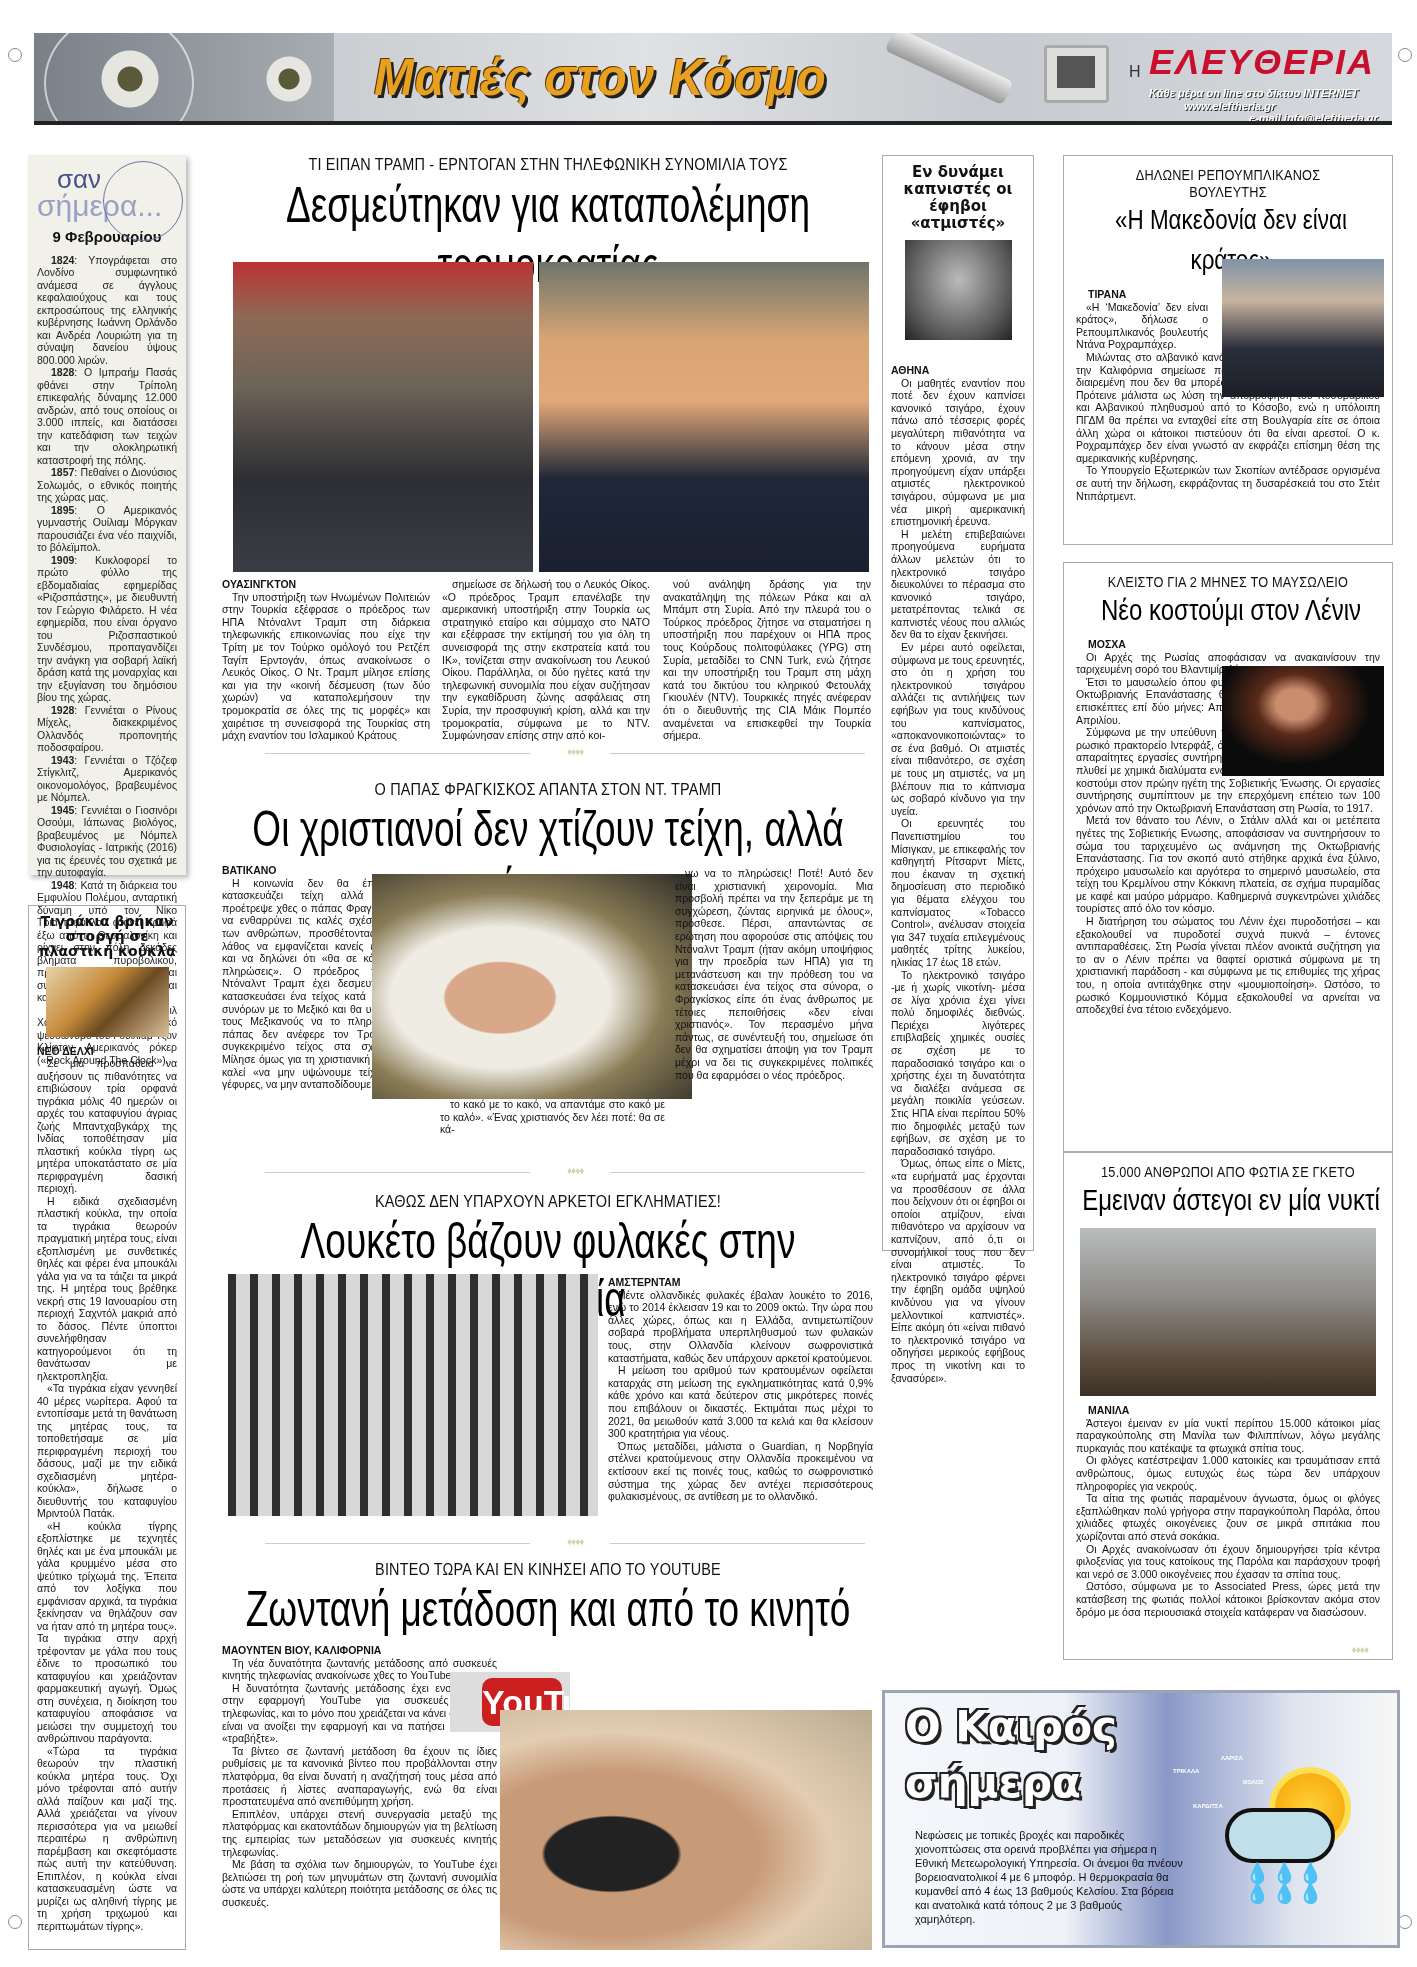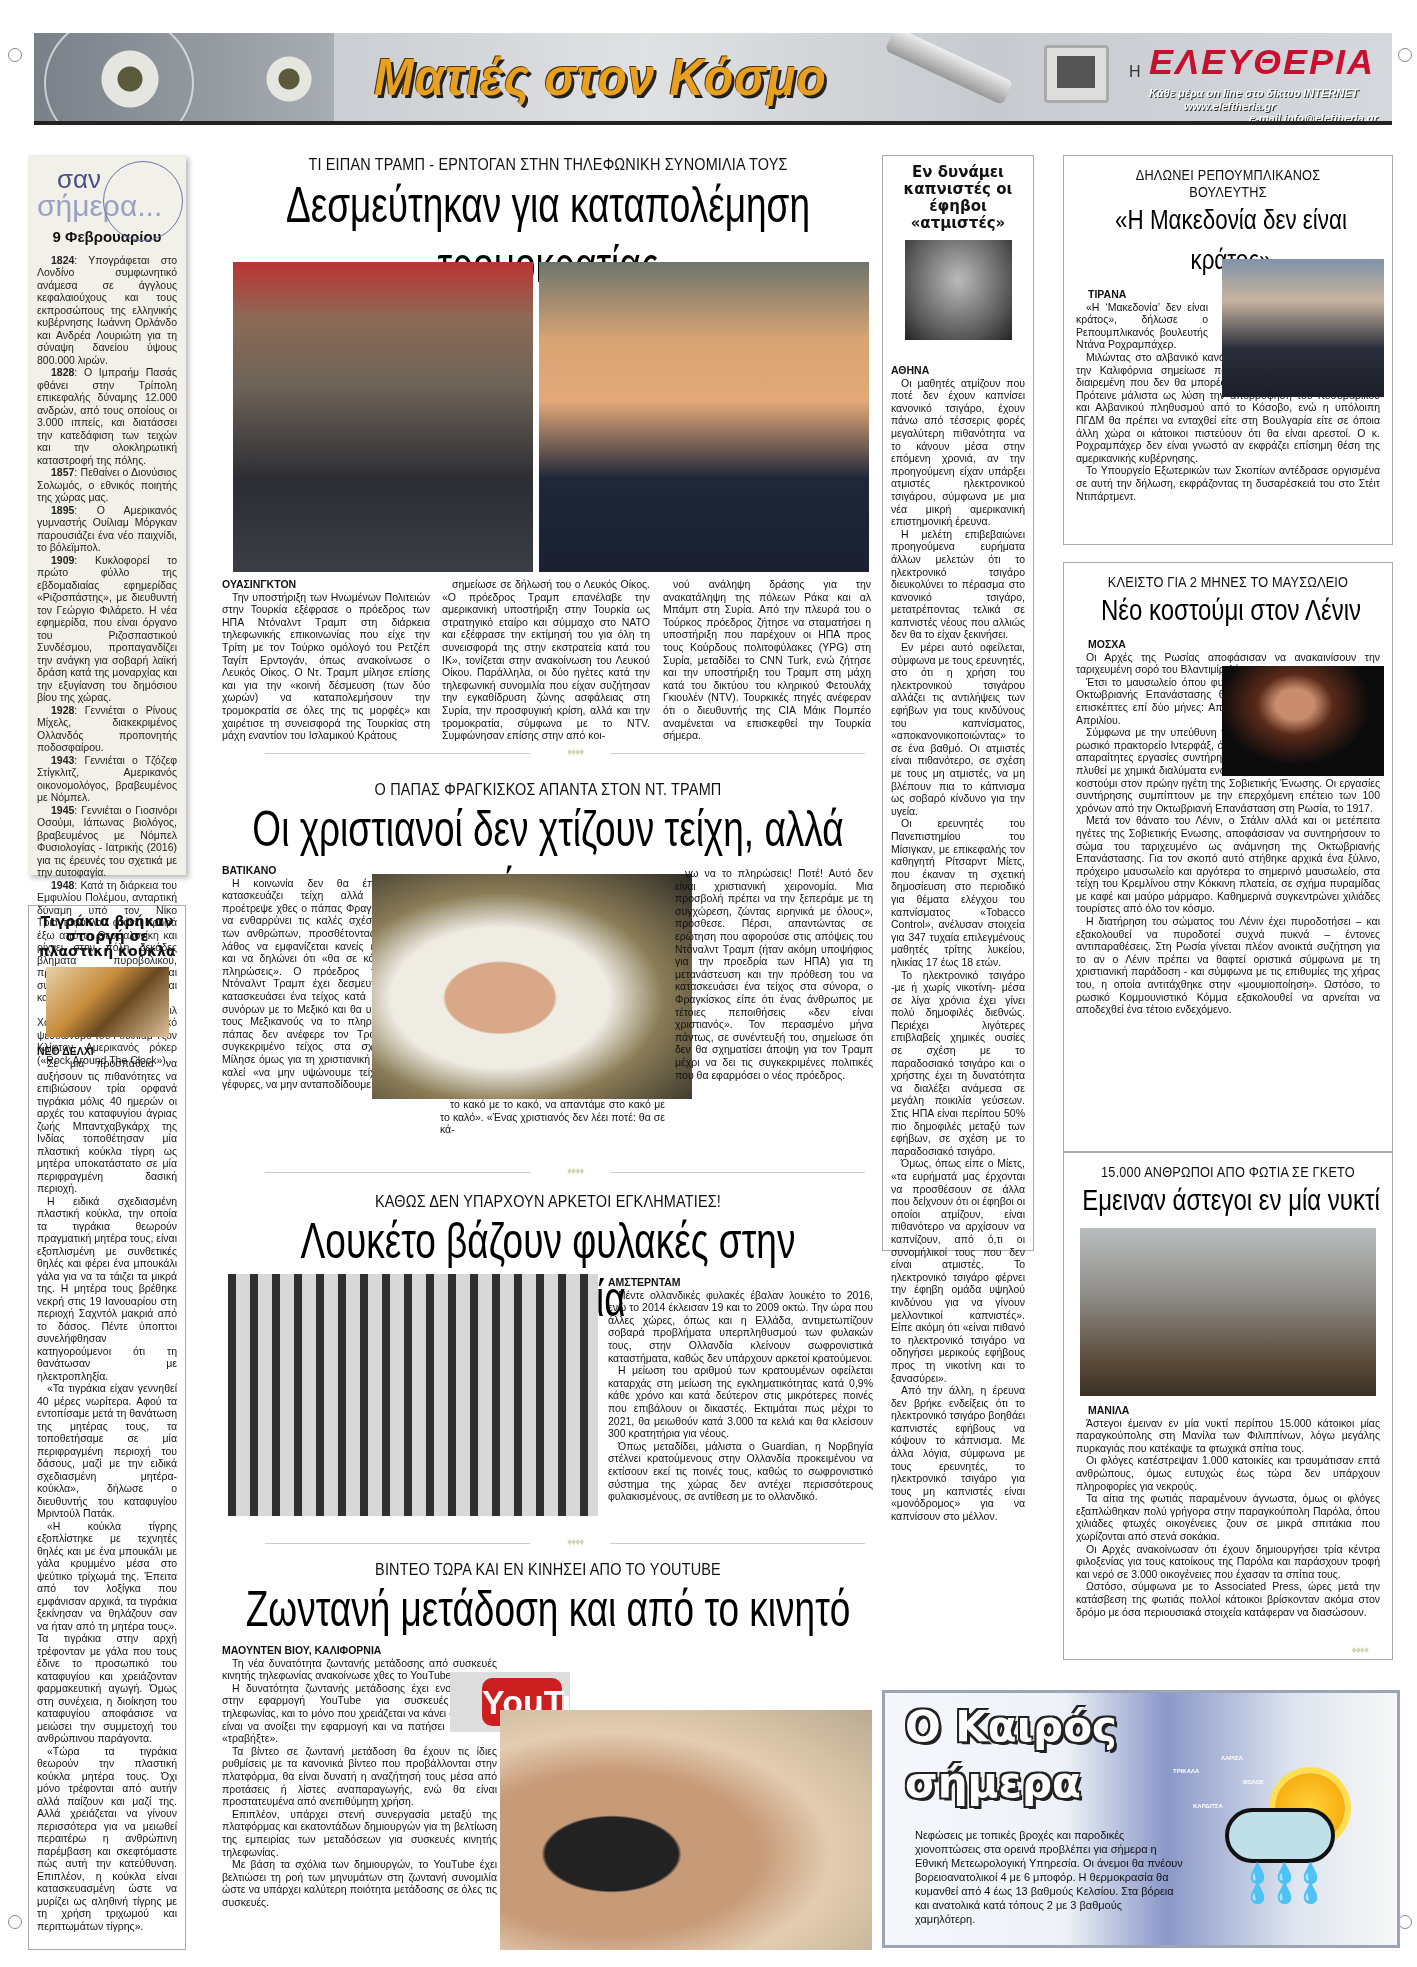--- a/index.html
+++ b/index.html
@@ -164,27 +164,26 @@
 <div class="photo" style="left:450px;top:1672px;width:120px;height:60px;background:#ddd;overflow:hidden">
   <span style="position:absolute;left:32px;top:6px;width:80px;height:48px;background:#cc1f1f;border-radius:10px;color:#fff;font-weight:bold;font-size:34px;line-height:48px;text-align:center">YouTube</span>
 </div>
 <div class="photo" style="left:500px;top:1710px;width:372px;height:240px;background:radial-gradient(ellipse at 30% 60%,#222 0 18%,#c79a78 19% 40%,#e3cdb2 60%,#b9ab90 100%)"></div>
 
 <div class="abs box" style="left:882px;top:155px;width:152px;height:1096px;padding:8px">
   <div style="font-size:15px;font-weight:900;text-align:center;line-height:17px;font-family:'DejaVu Sans',sans-serif">Εν δυνάμει καπνιστές οι έφηβοι «ατμιστές»</div>
   <div style="margin:8px auto;width:107px;height:100px;background:radial-gradient(ellipse at 50% 40%,#bbb,#555 70%,#222)"></div>
   <div class="body" style="margin-top:24px">
     <div class="dateline">ΑΘΗΝΑ</div>
-    <p>Οι μαθητές ατμίζουν που ποτέ δεν έχουν καπνίσει κανονικό τσιγάρο, έχουν πάνω από τέσσερις φορές μεγαλύτερη πιθανότητα να το κάνουν μέσα στην επόμενη χρονιά, αν την προηγούμενη είχαν υπάρξει ατμιστές ηλεκτρονικού τσιγάρου, σύμφωνα με μια νέα μικρή αμερικανική επιστημονική έρευνα.</p>
+    <p>Οι μαθητές εναντίον που ποτέ δεν έχουν καπνίσει κανονικό τσιγάρο, έχουν πάνω από τέσσερις φορές μεγαλύτερη πιθανότητα να το κάνουν μέσα στην επόμενη χρονιά, αν την προηγούμενη είχαν υπάρξει ατμιστές ηλεκτρονικού τσιγάρου, σύμφωνα με μια νέα μικρή αμερικανική επιστημονική έρευνα.</p>
     <p>Η μελέτη επιβεβαιώνει προηγούμενα ευρήματα άλλων μελετών ότι το ηλεκτρονικό τσιγάρο διευκολύνει το πέρασμα στο κανονικό τσιγάρο, μετατρέποντας τελικά σε καπνιστές νέους που αλλιώς δεν θα το είχαν ξεκινήσει.</p>
     <p>Εν μέρει αυτό οφείλεται, σύμφωνα με τους ερευνητές, στο ότι η χρήση του ηλεκτρονικού τσιγάρου αλλάζει τις αντιλήψεις των εφήβων για τους κινδύνους του καπνίσματος, «αποκανονικοποιώντας» το σε ένα βαθμό. Οι ατμιστές είναι πιθανότερο, σε σχέση με τους μη ατμιστές, να μη βλέπουν πια το κάπνισμα ως σοβαρό κίνδυνο για την υγεία.</p>
     <p>Οι ερευνητές του Πανεπιστημίου του Μίσιγκαν, με επικεφαλής τον καθηγητή Ρίτσαρντ Μίετς, που έκαναν τη σχετική δημοσίευση στο περιοδικό για θέματα ελέγχου του καπνίσματος «Tobacco Control», ανέλυσαν στοιχεία για 347 τυχαία επιλεγμένους μαθητές τρίτης λυκείου, ηλικίας 17 έως 18 ετών.</p>
     <p>Το ηλεκτρονικό τσιγάρο -με ή χωρίς νικοτίνη- μέσα σε λίγα χρόνια έχει γίνει πολύ δημοφιλές διεθνώς. Περιέχει λιγότερες επιβλαβείς χημικές ουσίες σε σχέση με το παραδοσιακό τσιγάρο και ο χρήστης έχει τη δυνατότητα να διαλέξει ανάμεσα σε μεγάλη ποικιλία γεύσεων. Στις ΗΠΑ είναι περίπου 50% πιο δημοφιλές μεταξύ των εφήβων, σε σχέση με το παραδοσιακό τσιγάρο.</p>
     <p>Όμως, όπως είπε ο Μίετς, «τα ευρήματά μας έρχονται να προσθέσουν σε άλλα που δείχνουν ότι οι έφηβοι οι οποίοι ατμίζουν, είναι πιθανότερο να αρχίσουν να καπνίζουν, από ό,τι οι συνομήλικοί τους που δεν είναι ατμιστές. Το ηλεκτρονικό τσιγάρο φέρνει την έφηβη ομάδα υψηλού κινδύνου για να γίνουν μελλοντικοί καπνιστές». Είπε ακόμη ότι «είναι πιθανό το ηλεκτρονικό τσιγάρο να οδηγήσει μερικούς εφήβους προς τη νικοτίνη και το ξανασύρει».</p>
-    <p>Από την άλλη, η έρευνα δεν βρήκε ενδείξεις ότι το ηλεκτρονικό τσιγάρο βοηθάει καπνιστές εφήβους να κόψουν το κάπνισμα. Με άλλα λόγια, σύμφωνα με τους ερευνητές, το ηλεκτρονικό τσιγάρο για τους μη καπνιστές είναι «μονόδρομος» για να καπνίσουν στο μέλλον.</p>
   </div>
 </div>
 
 <div class="abs box" style="left:1063px;top:155px;width:330px;height:390px;padding:10px 12px">
   <div class="kicker" style="font-size:15px">ΔΗΛΩΝΕΙ ΡΕΠΟΥΜΠΛΙΚΑΝΟΣ ΒΟΥΛΕΥΤΗΣ</div>
   <div class="head" style="font-size:28px;line-height:40px;transform:scaleX(.8);width:390px;margin-left:-40px">«Η Μακεδονία δεν είναι κράτος»</div>
   <div class="photo" style="left:158px;top:103px;width:162px;height:138px;background:linear-gradient(180deg,#7f93a8 0%,#c8b4a0 30%,#2a2e3a 65%,#1c1f28 100%)"></div>
   <div class="body" style="margin-top:8px">
     <div class="dateline" style="padding-left:12px">ΤΙΡΑΝΑ</div>
     <p style="width:132px">«Η ‘Μακεδονία’ δεν είναι κράτος», δήλωσε ο Ρεπουμπλικανός βουλευτής Ντάνα Ροχραμπάχερ.</p>

